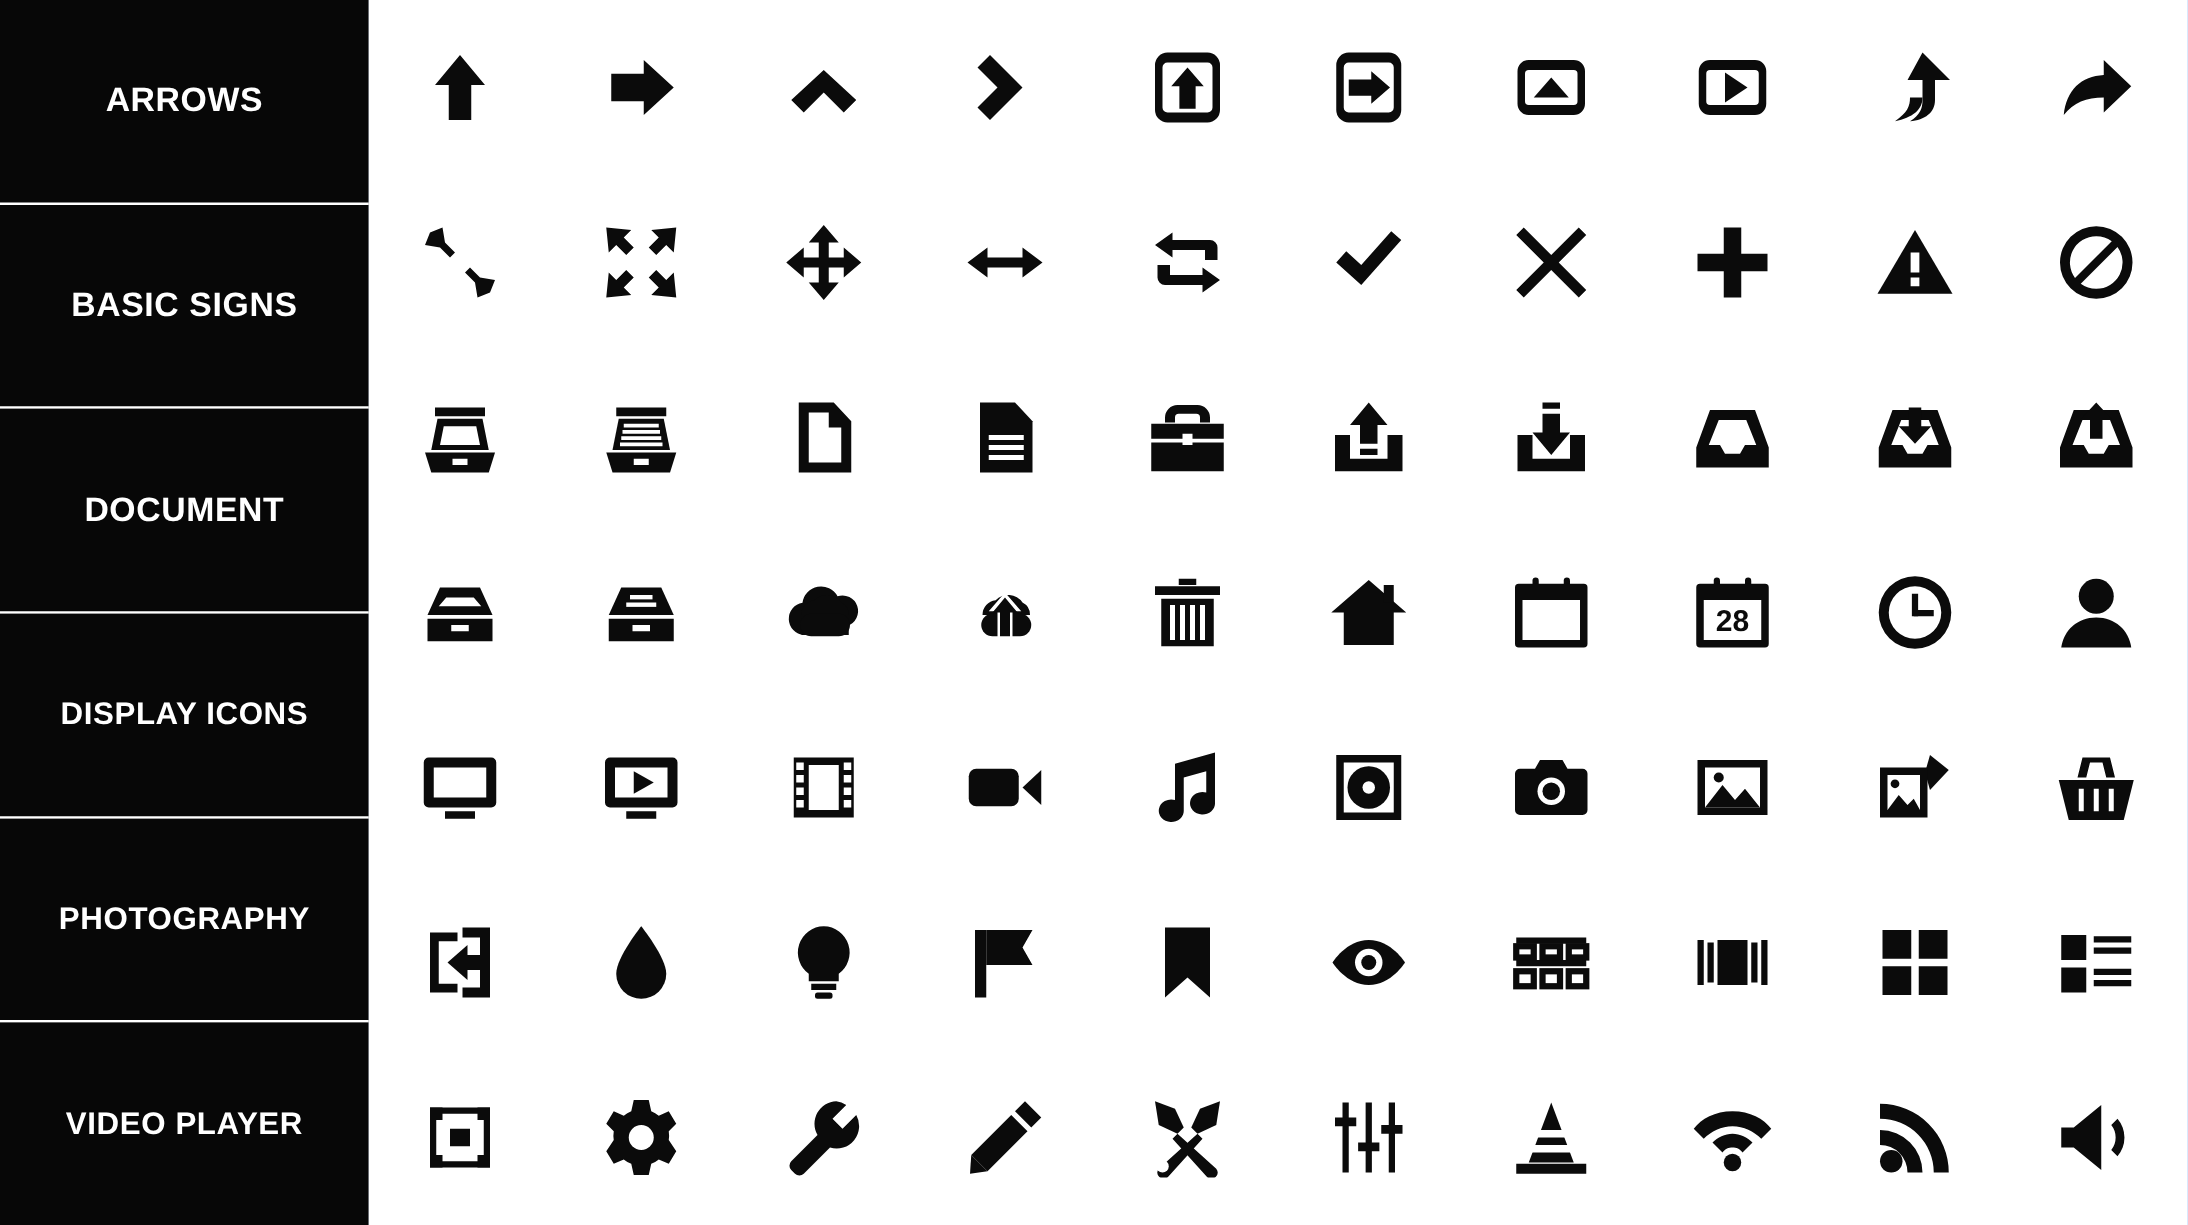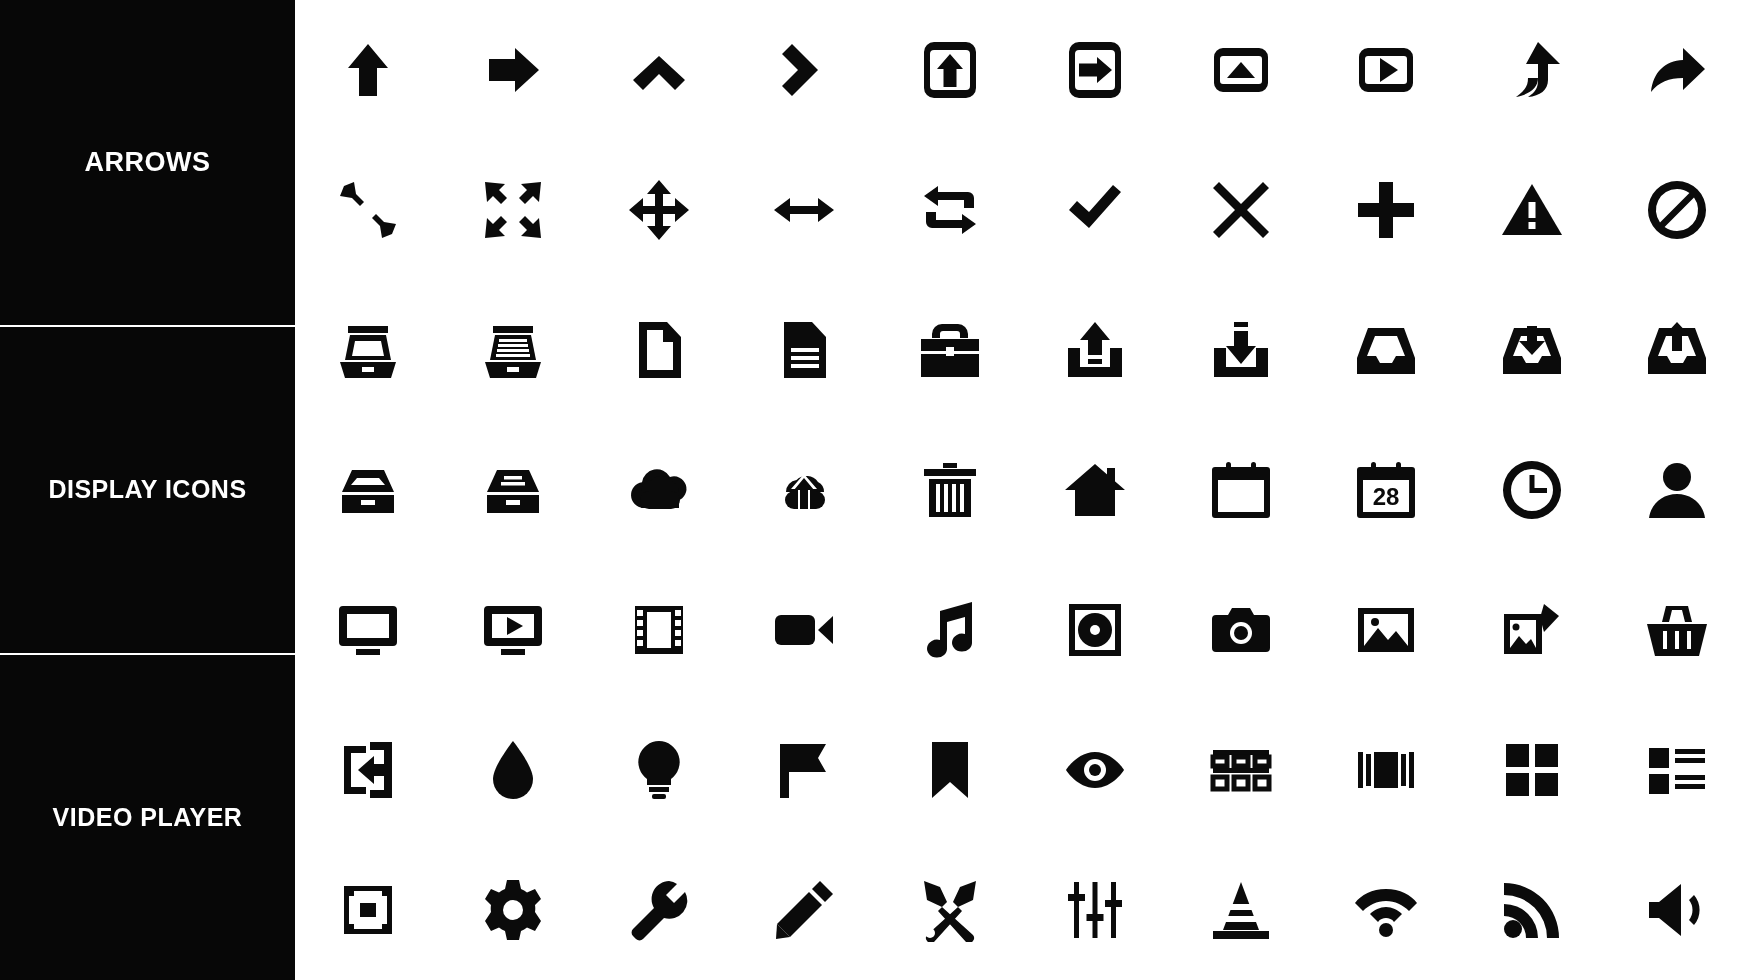--- a/index.html
+++ b/index.html
@@ -69,21 +69,24 @@
     fill: #0b0b0b;
   }
 </style>
 </head>
 <body>
 
 <div id="sheet">
 
   <div id="label-column">
     <div class="cat-label">ARROWS</div>
+    <div class="cat-label">BASIC SIGNS</div>
+    <div class="cat-label">DOCUMENT</div>
     <div class="cat-label" data-long="1">DISPLAY ICONS</div>
+    <div class="cat-label" data-long="1">PHOTOGRAPHY</div>
     <div class="cat-label" data-long="1">VIDEO PLAYER</div>
   </div>
 
   <div id="grid-area">
 
     <div class="icon-row">
       <div class="icon-cell">
         <svg viewBox="0 0 64 64">
             <path d="M32 6 L52 30 H41 V58 H23 V30 H12 Z"></path>
           </svg>

